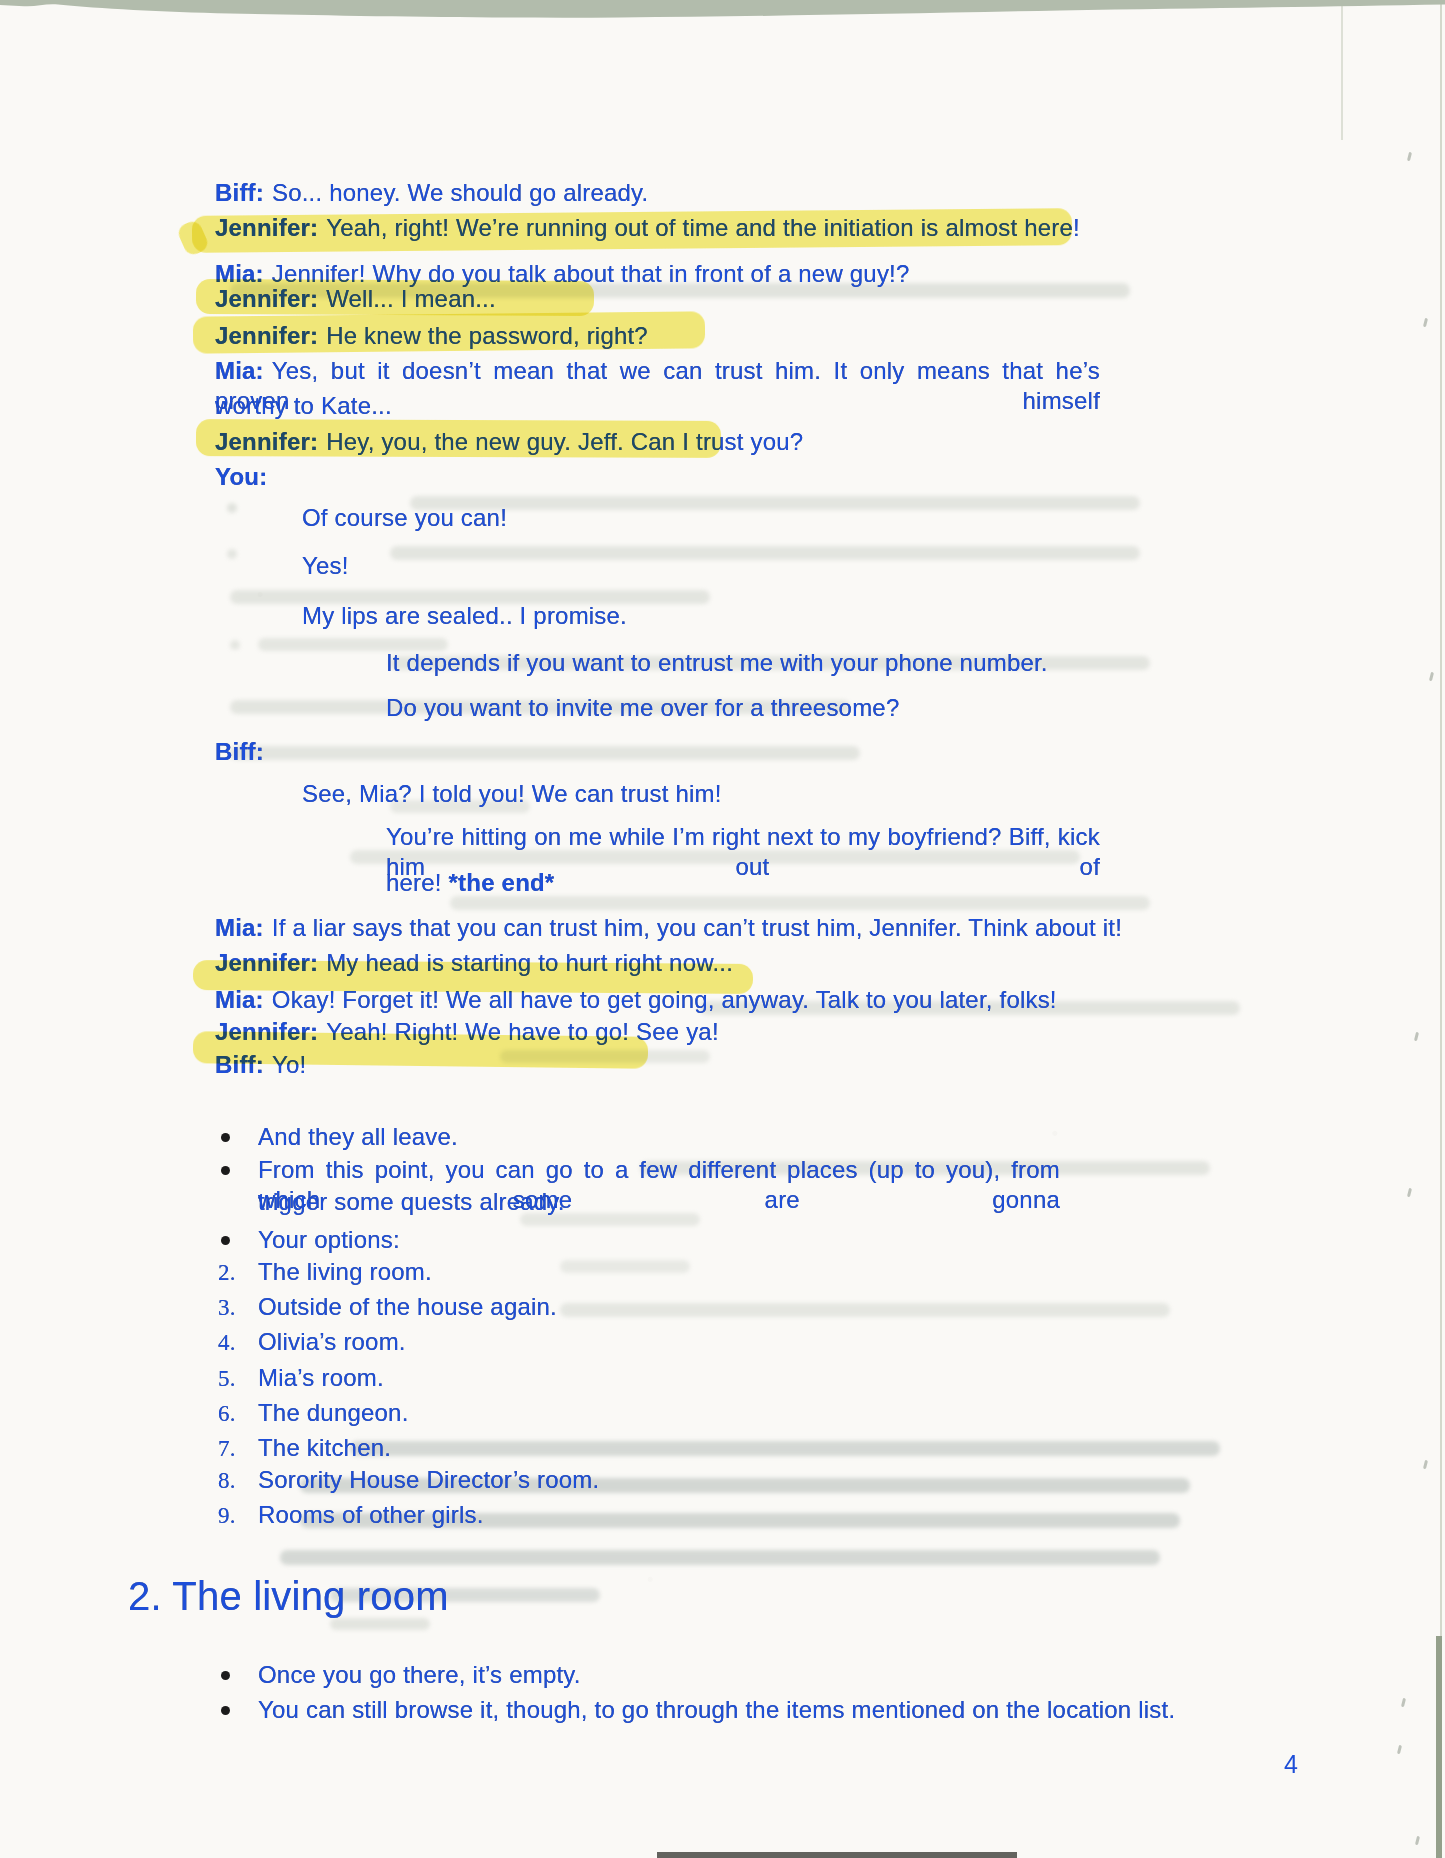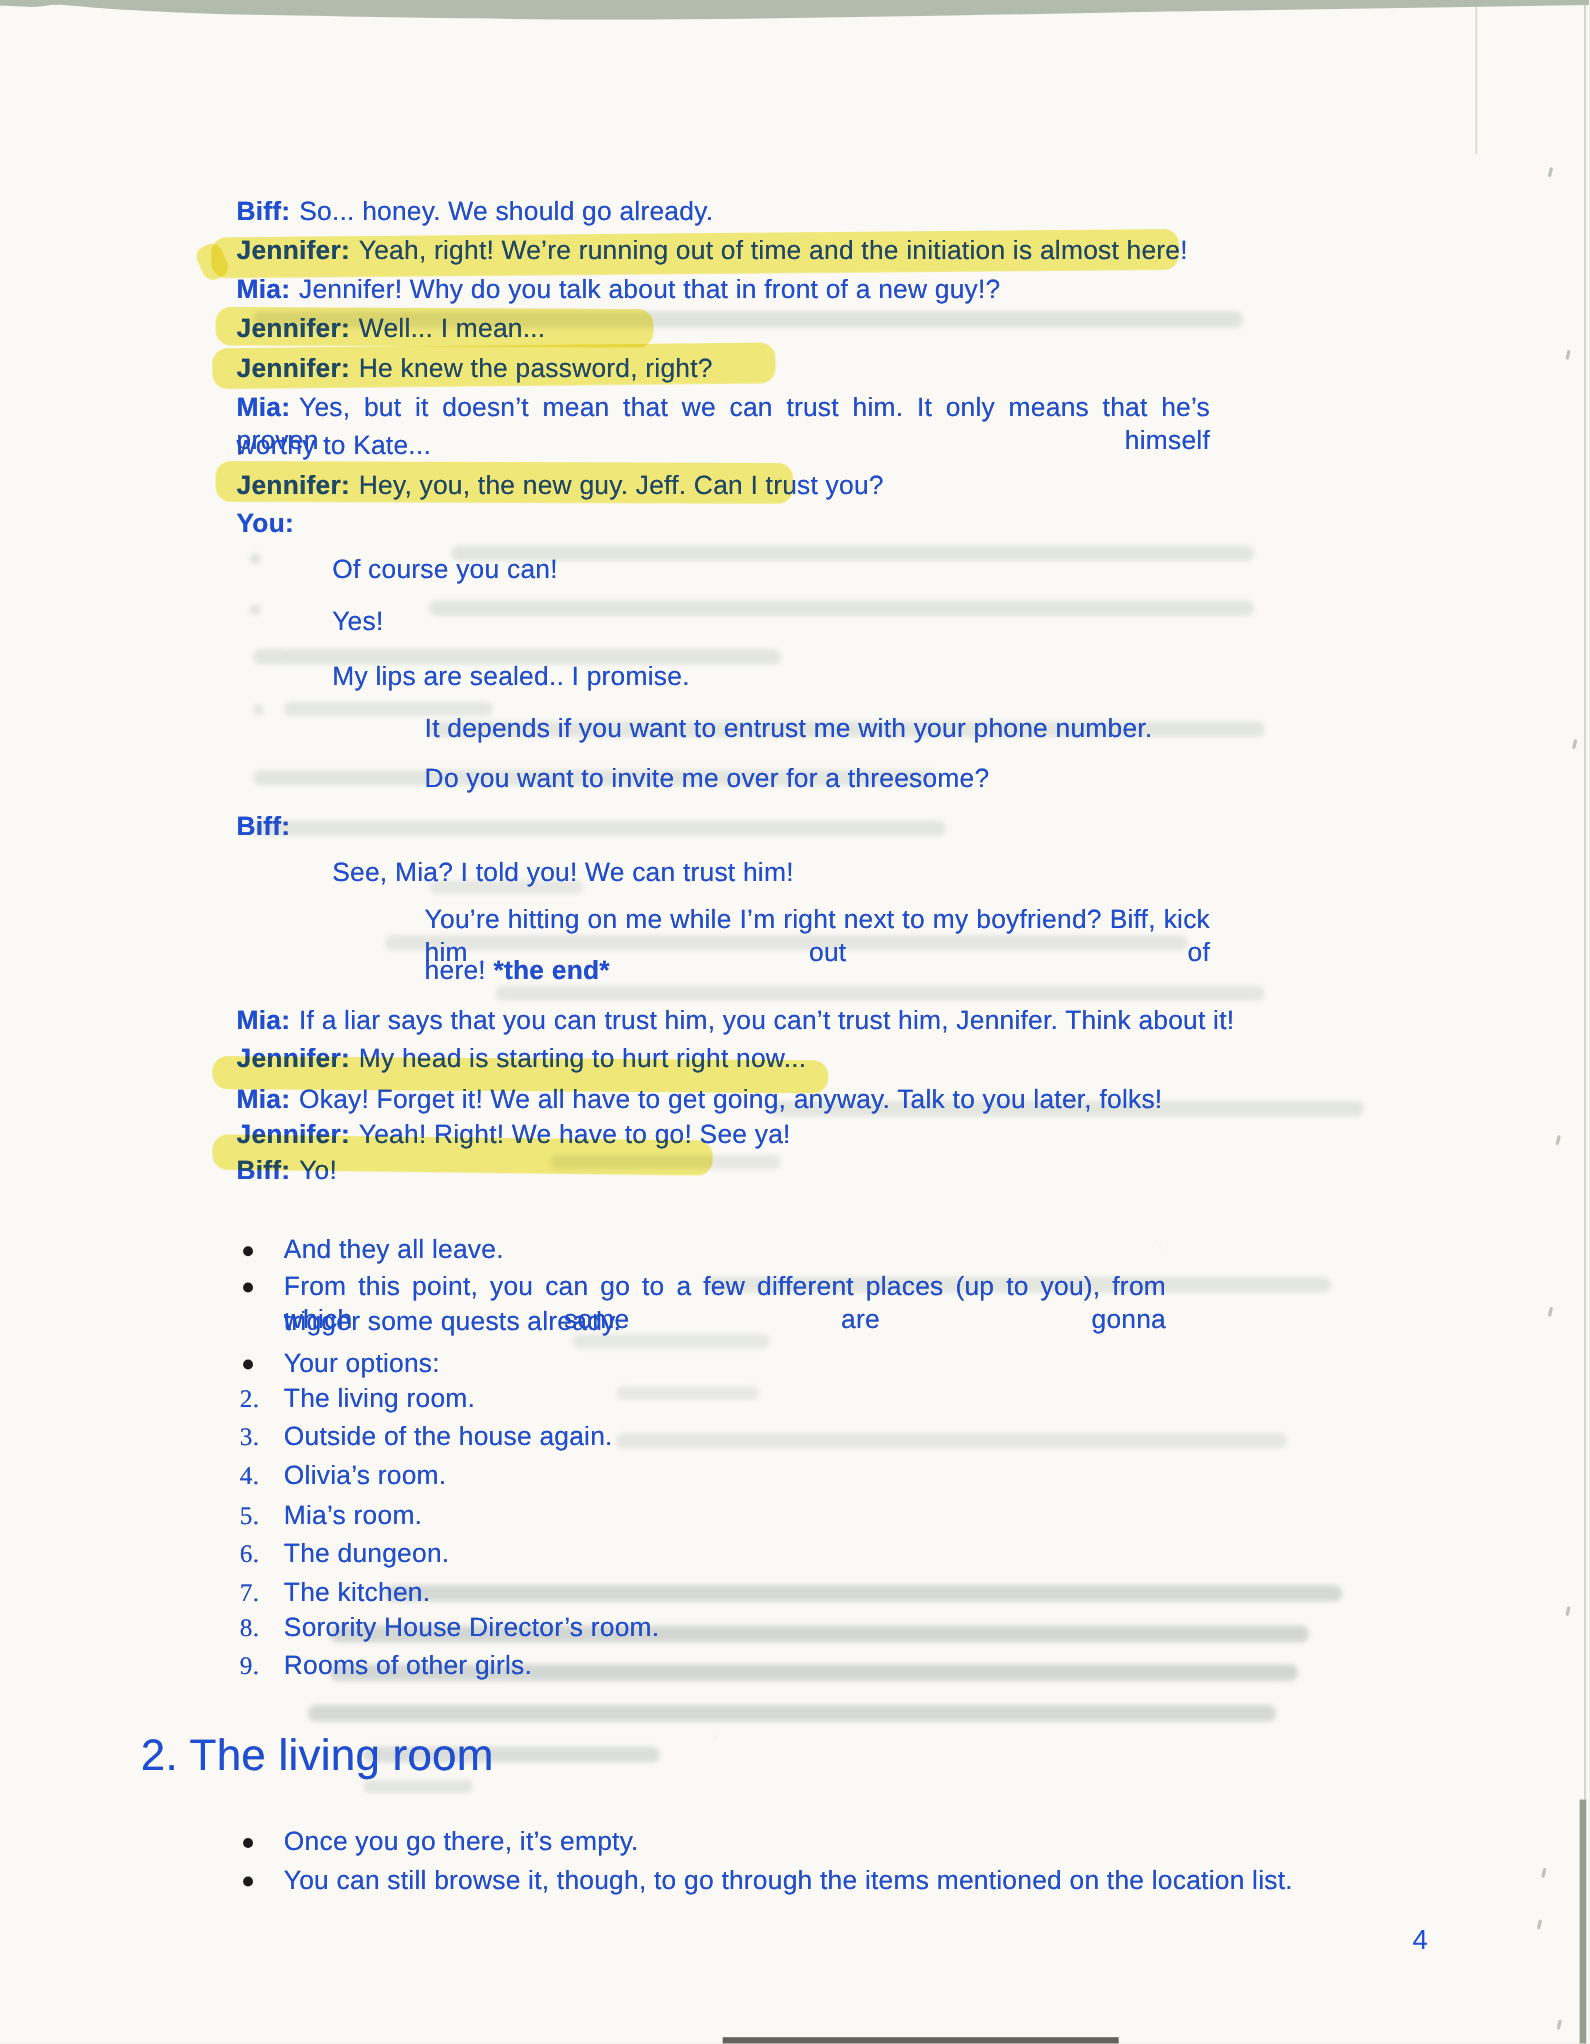--- a/index.html
+++ b/index.html
@@ -97,21 +97,21 @@
   <div class="hl" style="left:192px;top:212px;width:880px;height:37px;transform:rotate(-0.5deg);"></div>
   <div class="hl" style="left:181px;top:222px;width:24px;height:32px;transform:rotate(-24deg);border-radius:10px;"></div>
   <div class="hl" style="left:196px;top:280px;width:398px;height:35px;transform:rotate(0.3deg);"></div>
   <div class="hl" style="left:193px;top:314px;width:512px;height:37px;transform:rotate(-0.6deg);"></div>
   <div class="hl" style="left:196px;top:420px;width:525px;height:37px;transform:rotate(0.2deg);"></div>
   <div class="hl" style="left:193px;top:962px;width:560px;height:30px;transform:rotate(0.4deg);"></div>
   <div class="hl" style="left:193px;top:1034px;width:455px;height:32px;transform:rotate(0.7deg);"></div>
 
   <div class="row" style="top:178px"><b class="sp">Biff:</b><span>So... honey. We should go already.</span></div>
   <div class="row" style="top:213px"><b class="sp">Jennifer:</b><span>Yeah, right! We’re running out of time and the initiation is almost here!</span></div>
-  <div class="row" style="top:249px"><b class="sp">Mia:</b><span>Jennifer! Why do you talk about that in front of a new guy!?</span></div>
+  <div class="row" style="top:259px"><b class="sp">Mia:</b><span>Jennifer! Why do you talk about that in front of a new guy!?</span></div>
   <div class="row" style="top:284px"><b class="sp">Jennifer:</b><span>Well... I mean...</span></div>
   <div class="row" style="top:321px"><b class="sp">Jennifer:</b><span>He knew the password, right?</span></div>
   <div class="row j" style="top:356px"><b class="sp">Mia:</b><span>Yes, but it doesn’t mean that we can trust him. It only means that he’s proven himself</span></div>
   <div class="row" style="top:391px"><span>worthy to Kate...</span></div>
   <div class="row" style="top:427px"><b class="sp">Jennifer:</b><span>Hey, you, the new guy. Jeff. Can I trust you?</span></div>
   <div class="row" style="top:462px"><b class="sp">You:</b><span></span></div>
 
   <div class="row opt1" style="top:503px"><span>Of course you can!</span></div>
   <div class="row opt1" style="top:551px"><span>Yes!</span></div>
   <div class="row opt1" style="top:601px"><span>My lips are sealed.. I promise.</span></div>

